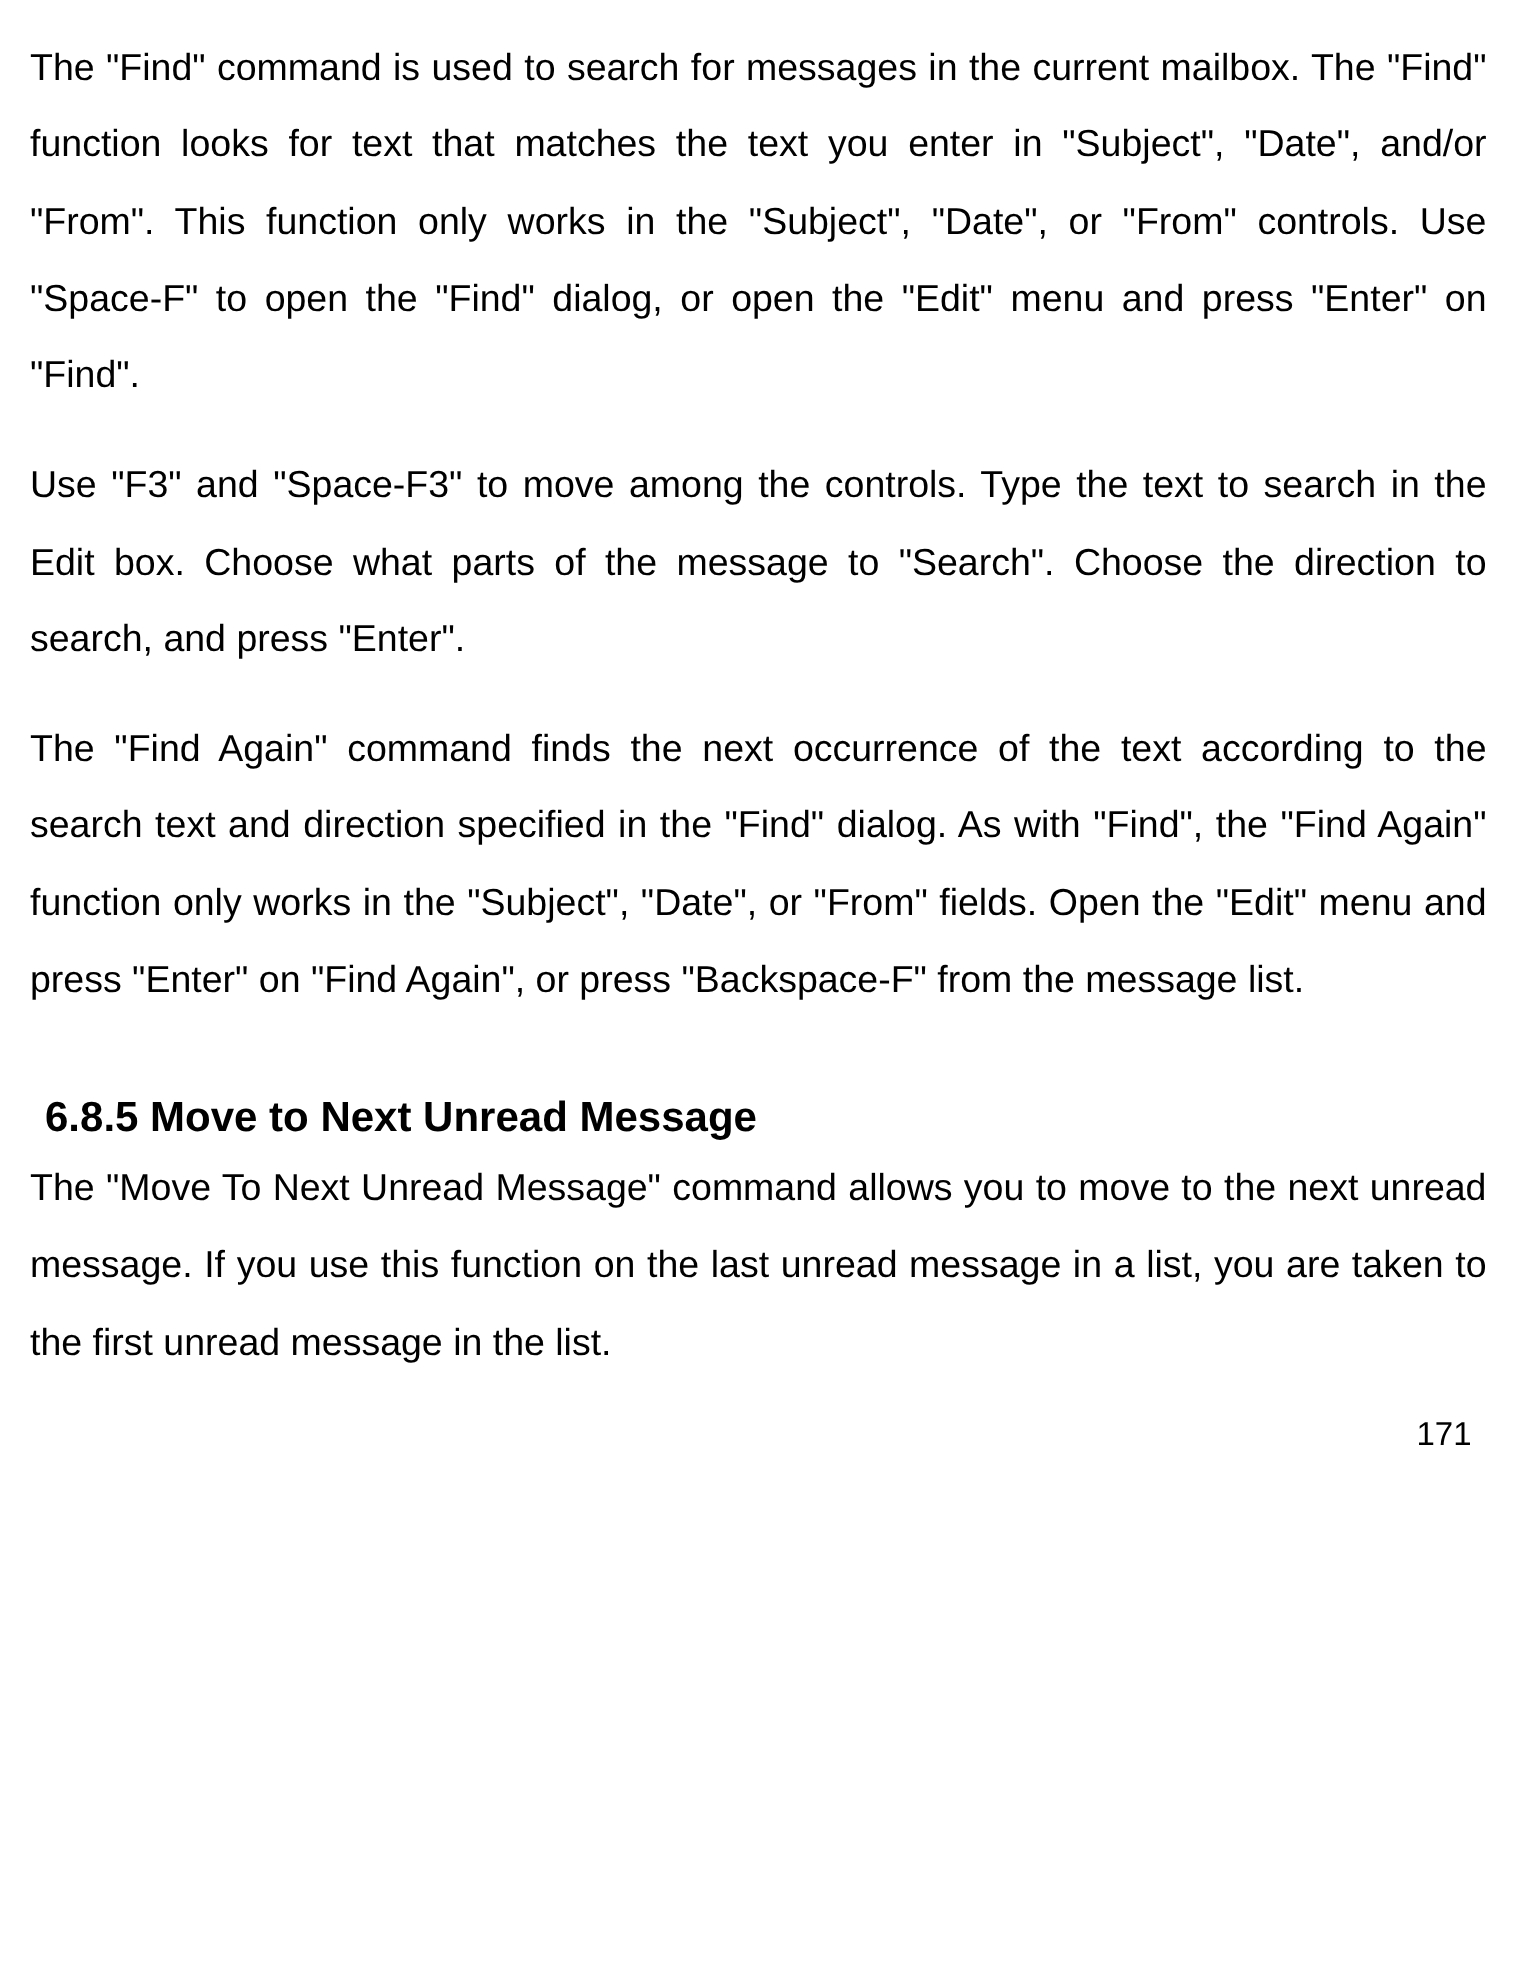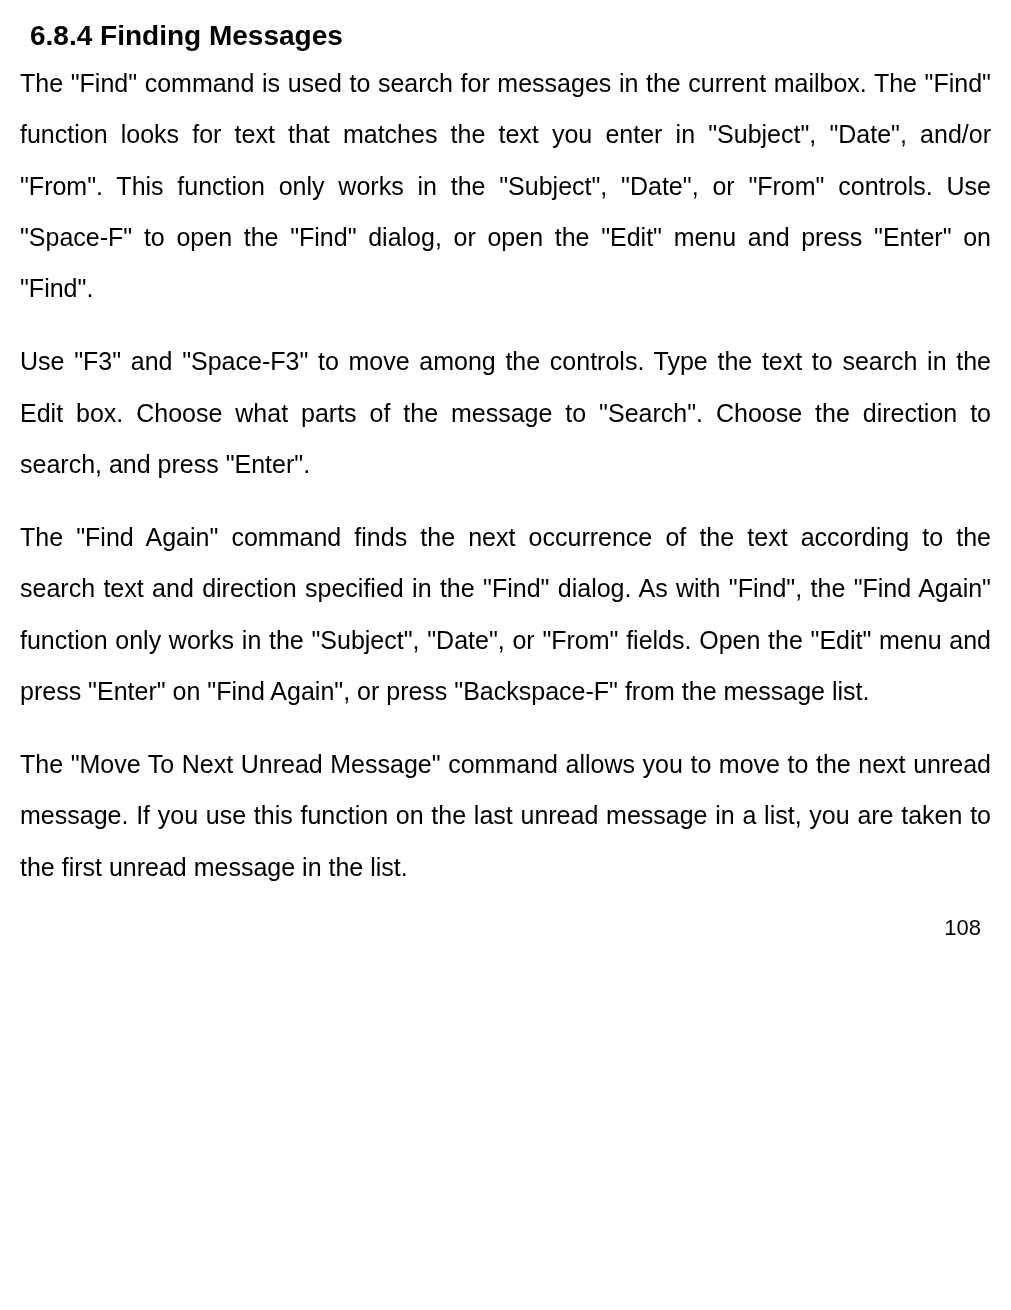--- a/index.html
+++ b/index.html
@@ -34,27 +34,27 @@
       font-size: 22px;
       margin-top: 20px;
       padding-right: 10px;
     }
   </style>
 </head>
 <body>
 
 <div class="page">
 
-  <h2>6.8.4 Finding Messages</h2>
 
   <p>The "Find" command is used to search for messages in the current mailbox. The "Find" function looks for text that matches the text you enter in "Subject", "Date", and/or "From". This function only works in the "Subject", "Date", or "From" controls. Use "Space-F" to open the "Find" dialog, or open the "Edit" menu and press "Enter" on "Find".</p>
 
   <p>Use "F3" and "Space-F3" to move among the controls. Type the text to search in the Edit box. Choose what parts of the message to "Search". Choose the direction to search, and press "Enter".</p>
 
   <p>The "Find Again" command finds the next occurrence of the text according to the search text and direction specified in the "Find" dialog. As with "Find", the "Find Again" function only works in the "Subject", "Date", or "From" fields. Open the "Edit" menu and press "Enter" on "Find Again", or press "Backspace-F" from the message list.</p>
 
+  <h2 class="second">6.8.5 Move to Next Unread Message</h2>
 
   <p>The "Move To Next Unread Message" command allows you to move to the next unread message. If you use this function on the last unread message in a list, you are taken to the first unread message in the list.</p>
 
 
-  <div class="page-number">108</div>
+  <div class="page-number">171</div>
 
 </div>
 
 </body></html>

